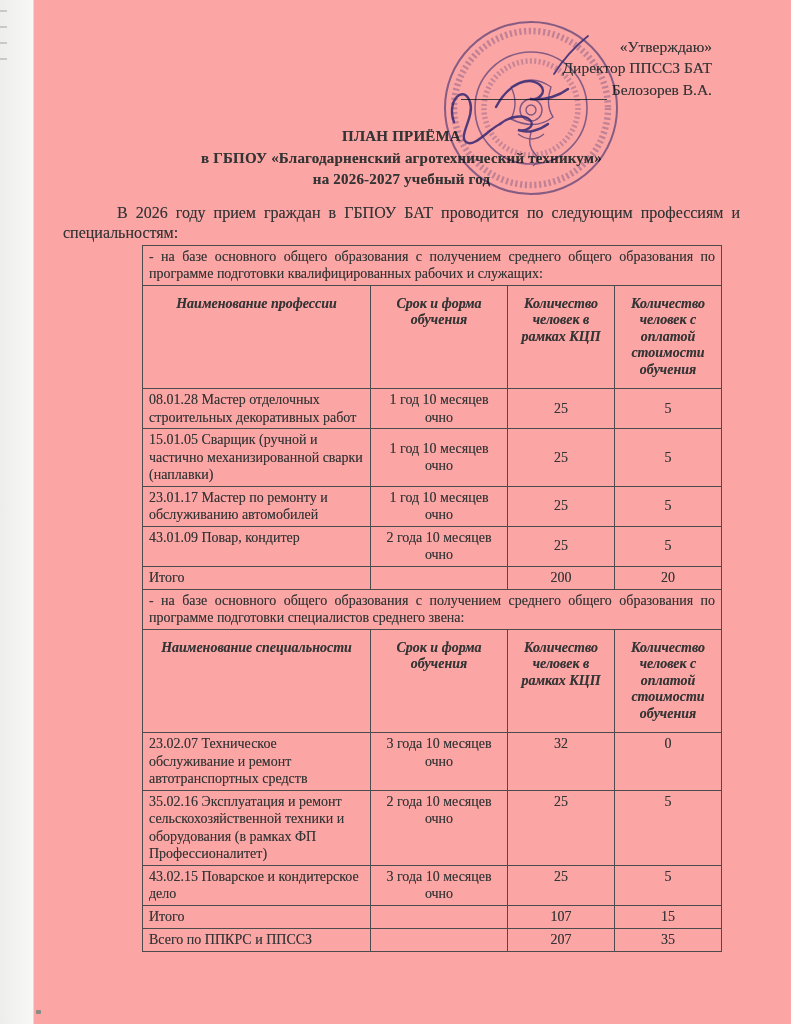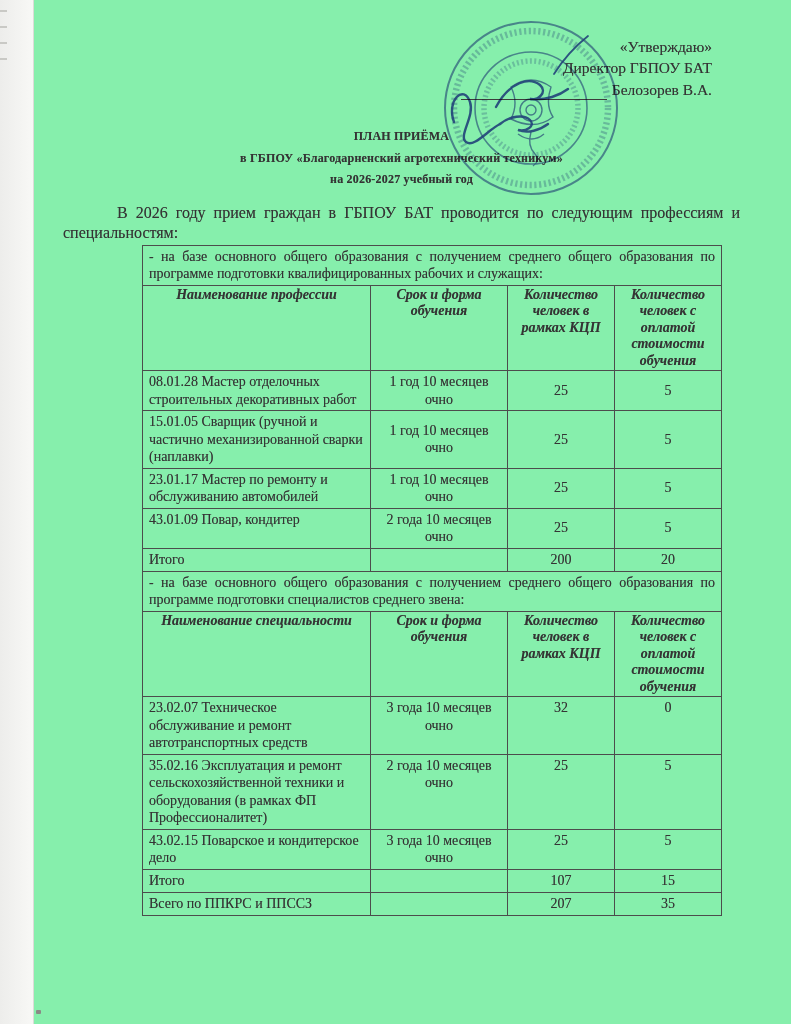--- a/index.html
+++ b/index.html
@@ -3,21 +3,21 @@
 <meta charset="utf-8">
 <style>
   html,body{margin:0;padding:0;}
   body{
     width:791px;height:1024px;
     background:#ffffff;
     font-family:"Liberation Serif", serif;
     color:#343434;
     position:relative;overflow:hidden;
   }
-  .sheet{position:absolute;inset:0;background:#86efac;}
+  .sheet{position:absolute;inset:0;background:#fca5a5;}
   .scan-edge{
     position:absolute;left:0;top:0;width:33px;height:100%;
     background:linear-gradient(to right,#ededeb,#f8f8f6);
     border-right:1px solid #dcdcd8;
   }
   .scan-dash{position:absolute;left:0;width:7px;height:2px;background:#c9c9c5;}
   .d1{top:10px}.d2{top:26px}.d3{top:42px}.d4{top:58px}
   .speck{position:absolute;left:36px;top:1010px;width:5px;height:4px;background:#8a8a86;border-radius:1px;}
 
   .txt{text-shadow:0 0 0.5px rgba(70,70,70,.55);}
@@ -28,53 +28,53 @@
     font-size:15.5px;line-height:21px;z-index:2;
   }
   .approval .line{text-align:right;}
   .sign-row{display:flex;justify-content:flex-end;align-items:flex-end;margin-top:1px;}
   .sign-line{display:inline-block;width:146px;height:15px;border-bottom:1.3px solid #3c3c3c;margin-right:5px;}
 
   
   .stamp{position:absolute;left:436px;top:12px;z-index:3;mix-blend-mode:multiply;}
 
   main{position:relative;padding:126px 51px 0 63px;z-index:1;}
-  .title{margin:0;text-align:center;font-size:12px;font-weight:bold;line-height:21.5px;letter-spacing:.2px;}
+  .title{margin:0;text-align:center;font-size:15px;font-weight:bold;line-height:21.5px;letter-spacing:.2px;}
   .intro{margin:12px 0 0 0;text-align:justify;text-indent:54px;font-size:16px;line-height:20px;}
 
   table.plan{
     border-collapse:collapse;table-layout:fixed;
     width:579px;margin:2px 0 0 79px;
   }
   table.plan td{
     border:1px solid #4c4c4c;
     font-size:14px;line-height:17.5px;
     padding:2px 6px;vertical-align:top;
     overflow:hidden;
   }
   td.note{text-align:justify;font-size:14.6px;line-height:20px;padding:3px 8px;}
-  tr.head td{font-weight:bold;font-style:italic;text-align:center;line-height:16.5px;padding:1px 4px;}
+  tr.head td{font-weight:bold;font-style:italic;text-align:center;line-height:16.5px;padding:10px 4px;}
   td.num,td.dur{text-align:center;}
   tr.t1 td.num, tr.t1 td.dur{vertical-align:middle;}
   tr.sum td{line-height:18px;margin-top:41px;}
 </style>
 </head>
 <body>
 
 <div class="sheet">
   <div class="scan-edge"></div>
   <div class="scan-dash d1"></div>
   <div class="scan-dash d2"></div>
   <div class="scan-dash d3"></div>
   <div class="scan-dash d4"></div>
   <div class="speck"></div>
 
   <header class="approval">
     <div class="line txt">«Утверждаю»</div>
-    <div class="line txt">Директор ГБПОУ БАТ</div>
+    <div class="line txt">Директор ППССЗ БАТ</div>
     <div class="sign-row">
       <span class="sign-line"></span>
       <span class="txt">Белозорев В.А.</span>
     </div>
   </header>
 
   <svg class="stamp" width="190" height="190" viewBox="0 0 190 190">
     <g stroke="#5c63b8" fill="none" opacity="0.72">
       <circle cx="95" cy="96" r="86" stroke-width="2"></circle>
       <circle cx="95" cy="96" r="77" stroke-width="6.5" stroke-dasharray="2.2,2.6" opacity="0.5"></circle>

